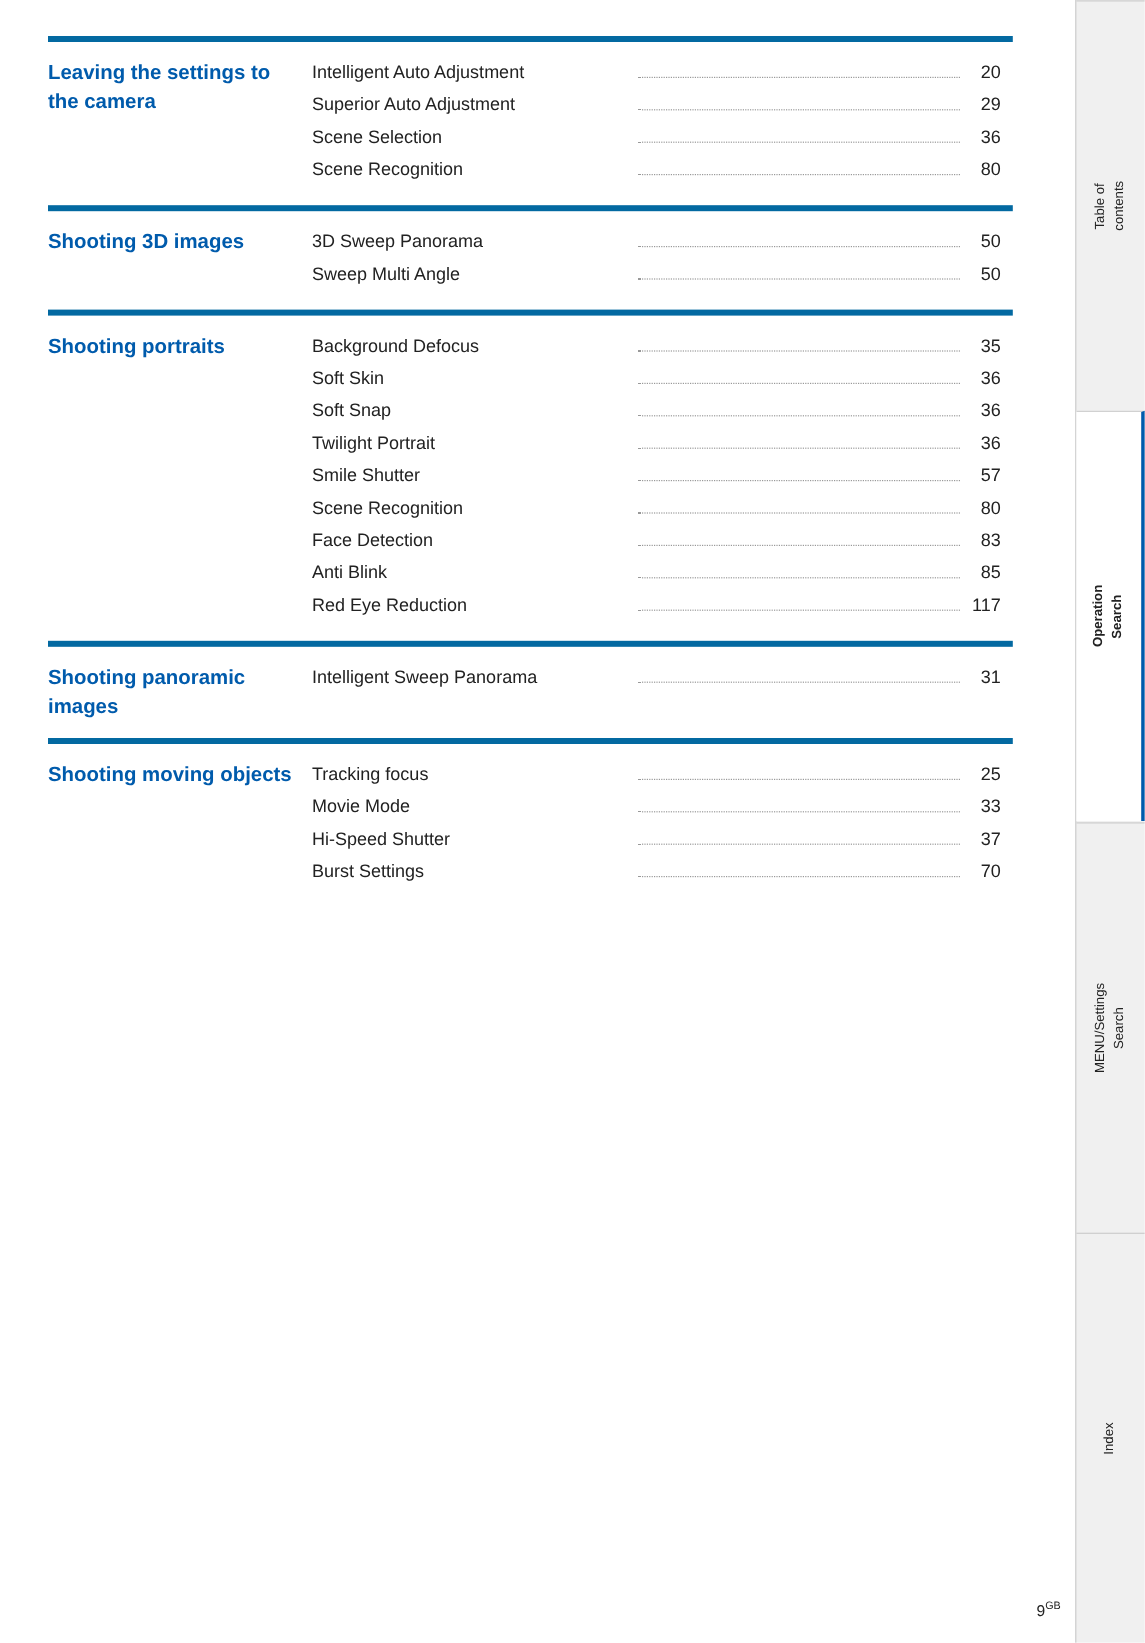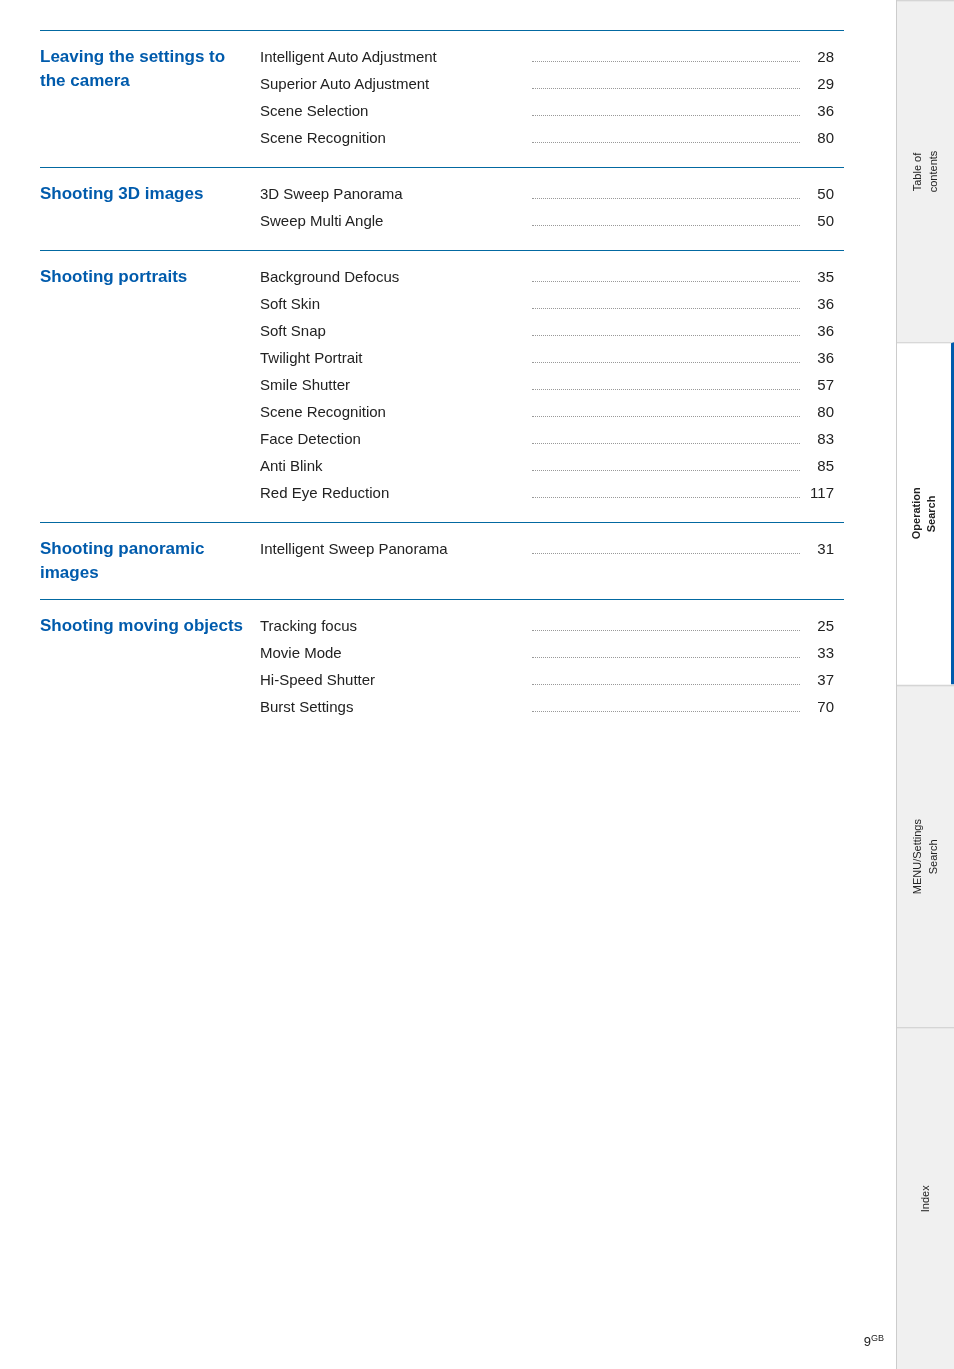--- a/index.html
+++ b/index.html
@@ -29,21 +29,21 @@
       width: 100%;
       border-collapse: collapse;
     }
 
     .section-table tr td {
       vertical-align: top;
       padding: 14px 10px 14px 0;
     }
 
     .section-table tr {
-      border-top: 1px solid #0369a1;
+      border-top: 5px solid #0369a1;
     }
 
     .section-label {
       color: #005bac;
       font-size: 17px;
       font-weight: bold;
       width: 220px;
       min-width: 200px;
       padding-right: 15px;
       line-height: 1.4;
@@ -133,21 +133,21 @@
 <div class="main-content">
 
   <table class="section-table">
     <tbody id="sections-body">
         <tr>
           <td class="section-label">Leaving the settings to the camera</td>
           <td class="section-entries">
             <div class="entry-line">
               <span class="entry-text">Intelligent Auto Adjustment</span>
               <span class="entry-dots"></span>
-              <span class="entry-page">28</span>
+              <span class="entry-page">20</span>
             </div>
             <div class="entry-line">
               <span class="entry-text">Superior Auto Adjustment</span>
               <span class="entry-dots"></span>
               <span class="entry-page">29</span>
             </div>
             <div class="entry-line">
               <span class="entry-text">Scene Selection</span>
               <span class="entry-dots"></span>
               <span class="entry-page">36</span>

